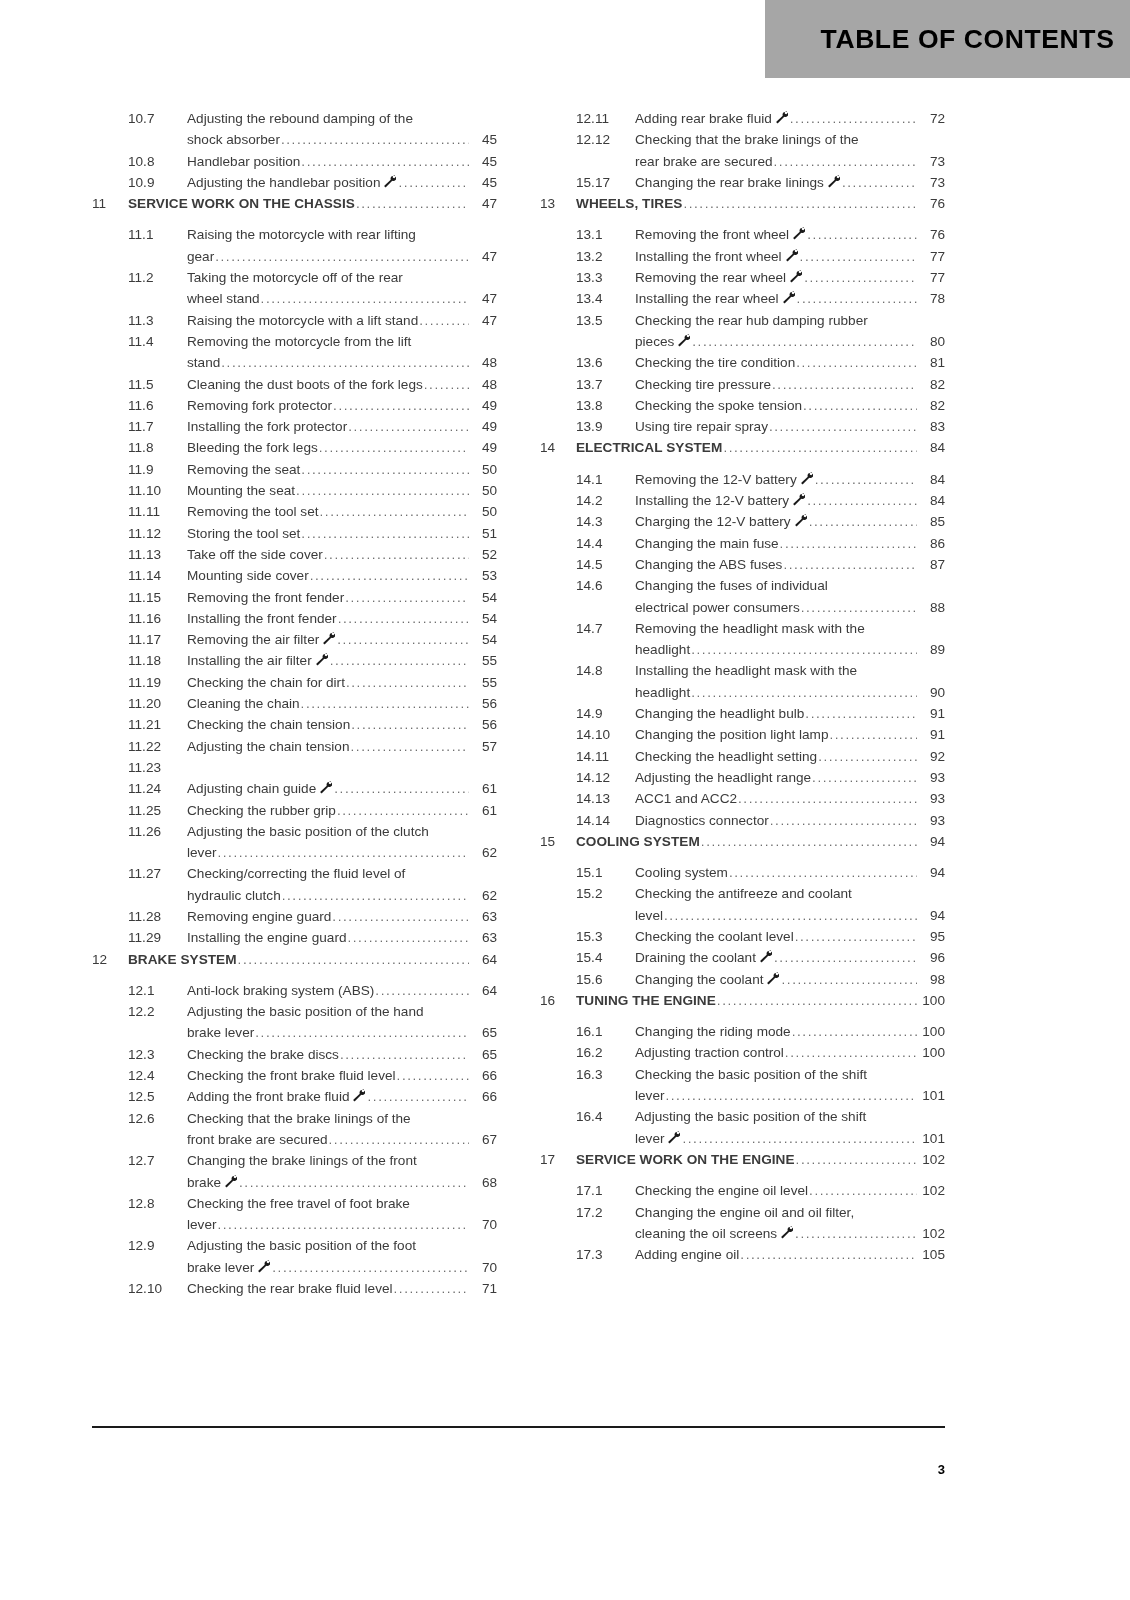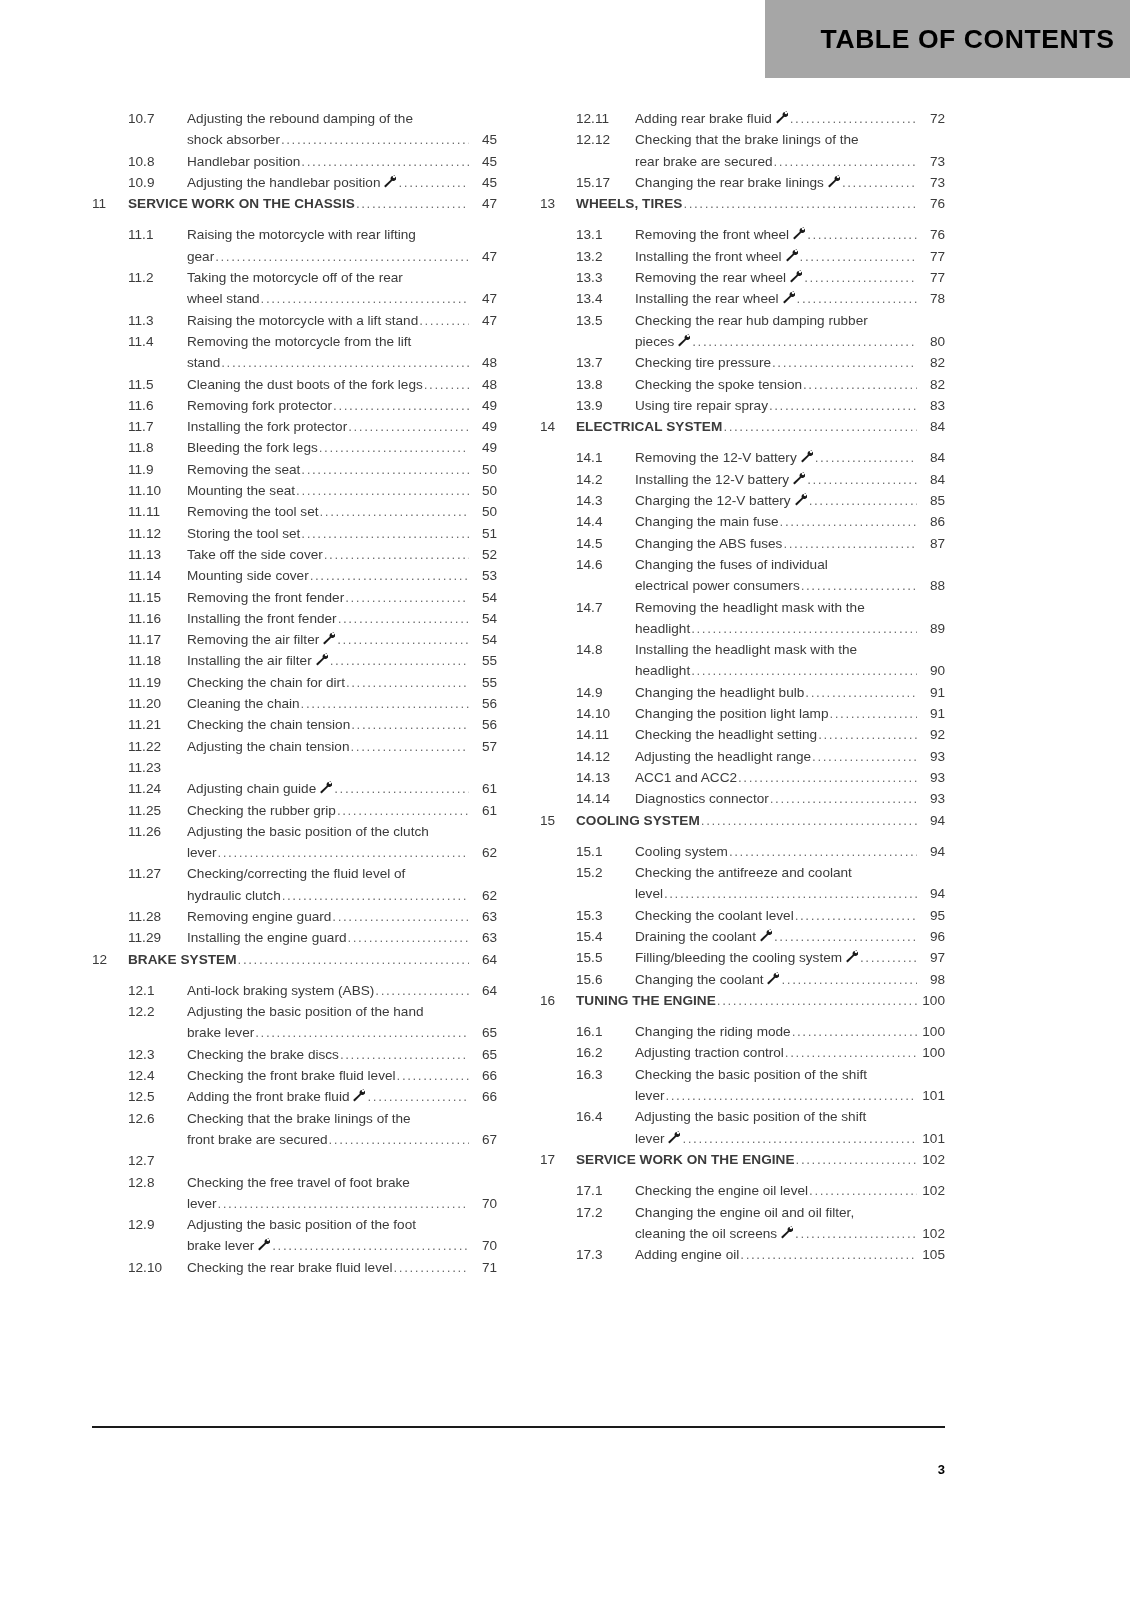--- a/index.html
+++ b/index.html
@@ -614,20 +614,37 @@
           </div>
           <div class="line">
             <span class="txt">front brake are secured</span>
             <span class="leader"></span>
             <span class="pg">67</span>
           </div>
         </div>
       </div>
       <div class="toc-entry section">
         <div class="num">12.7</div>
+        <div class="body-wrap">
+          <div class="line nopage">
+            <span class="txt">Changing the brake linings of the front</span>
+            <span class="leader"></span>
+            <span class="pg">00</span>
+          </div>
+          <div class="line">
+            <span class="txt">brake</span>
+            <span class="wrench">
+              <svg viewBox="0 0 24 24" width="13" height="13">
+                <path d="M22.1 1.9c-2.1-1.2-4.9-0.8-6.6 0.9-1.6 1.6-2 4-1.2 6L2.9 19.2c-0.6 0.6-0.6 1.6 0 2.2l0.6 0.6c0.6 0.6 1.6 0.6 2.2 0L17.1 10.6c2 0.8 4.4 0.4 6-1.2 1.7-1.7 2.1-4.4 0.9-6.5l-3 3-2.6-0.6-0.6-2.6 3-3z" fill="#1a1a1a"></path>
+              </svg>
+            </span>
+            <span class="leader"></span>
+            <span class="pg">68</span>
+          </div>
+        </div>
       </div>
       <div class="toc-entry section">
         <div class="num">12.8</div>
         <div class="body-wrap">
           <div class="line nopage">
             <span class="txt">Checking the free travel of foot brake</span>
             <span class="leader"></span>
             <span class="pg">00</span>
           </div>
           <div class="line">
@@ -798,20 +815,30 @@
               <svg viewBox="0 0 24 24" width="13" height="13">
                 <path d="M22.1 1.9c-2.1-1.2-4.9-0.8-6.6 0.9-1.6 1.6-2 4-1.2 6L2.9 19.2c-0.6 0.6-0.6 1.6 0 2.2l0.6 0.6c0.6 0.6 1.6 0.6 2.2 0L17.1 10.6c2 0.8 4.4 0.4 6-1.2 1.7-1.7 2.1-4.4 0.9-6.5l-3 3-2.6-0.6-0.6-2.6 3-3z" fill="#1a1a1a"></path>
               </svg>
             </span>
             <span class="leader"></span>
             <span class="pg">80</span>
           </div>
         </div>
       </div>
       <div class="toc-entry section">
+        <div class="num">13.6</div>
+        <div class="body-wrap">
+          <div class="line">
+            <span class="txt">Checking the tire condition</span>
+            <span class="leader"></span>
+            <span class="pg">81</span>
+          </div>
+        </div>
+      </div>
+      <div class="toc-entry section">
         <div class="num">13.7</div>
         <div class="body-wrap">
           <div class="line">
             <span class="txt">Checking tire pressure</span>
             <span class="leader"></span>
             <span class="pg">82</span>
           </div>
         </div>
       </div>
       <div class="toc-entry section">
@@ -1064,35 +1091,20 @@
         <div class="body-wrap">
           <div class="line">
             <span class="txt">Draining the coolant</span>
             <span class="wrench">
               <svg viewBox="0 0 24 24" width="13" height="13">
                 <path d="M22.1 1.9c-2.1-1.2-4.9-0.8-6.6 0.9-1.6 1.6-2 4-1.2 6L2.9 19.2c-0.6 0.6-0.6 1.6 0 2.2l0.6 0.6c0.6 0.6 1.6 0.6 2.2 0L17.1 10.6c2 0.8 4.4 0.4 6-1.2 1.7-1.7 2.1-4.4 0.9-6.5l-3 3-2.6-0.6-0.6-2.6 3-3z" fill="#1a1a1a"></path>
               </svg>
             </span>
             <span class="leader"></span>
             <span class="pg">96</span>
-          </div>
-        </div>
-      </div>
-      <div class="toc-entry section">
-        <div class="num">15.5</div>
-        <div class="body-wrap">
-          <div class="line">
-            <span class="txt">Filling/bleeding the cooling system</span>
-            <span class="wrench">
-              <svg viewBox="0 0 24 24" width="13" height="13">
-                <path d="M22.1 1.9c-2.1-1.2-4.9-0.8-6.6 0.9-1.6 1.6-2 4-1.2 6L2.9 19.2c-0.6 0.6-0.6 1.6 0 2.2l0.6 0.6c0.6 0.6 1.6 0.6 2.2 0L17.1 10.6c2 0.8 4.4 0.4 6-1.2 1.7-1.7 2.1-4.4 0.9-6.5l-3 3-2.6-0.6-0.6-2.6 3-3z" fill="#1a1a1a"></path>
-              </svg>
-            </span>
-            <span class="leader"></span>
-            <span class="pg">97</span>
           </div>
         </div>
       </div>
       <div class="toc-entry section">
         <div class="num">15.6</div>
         <div class="body-wrap">
           <div class="line">
             <span class="txt">Changing the coolant</span>
             <span class="wrench">
               <svg viewBox="0 0 24 24" width="13" height="13">

